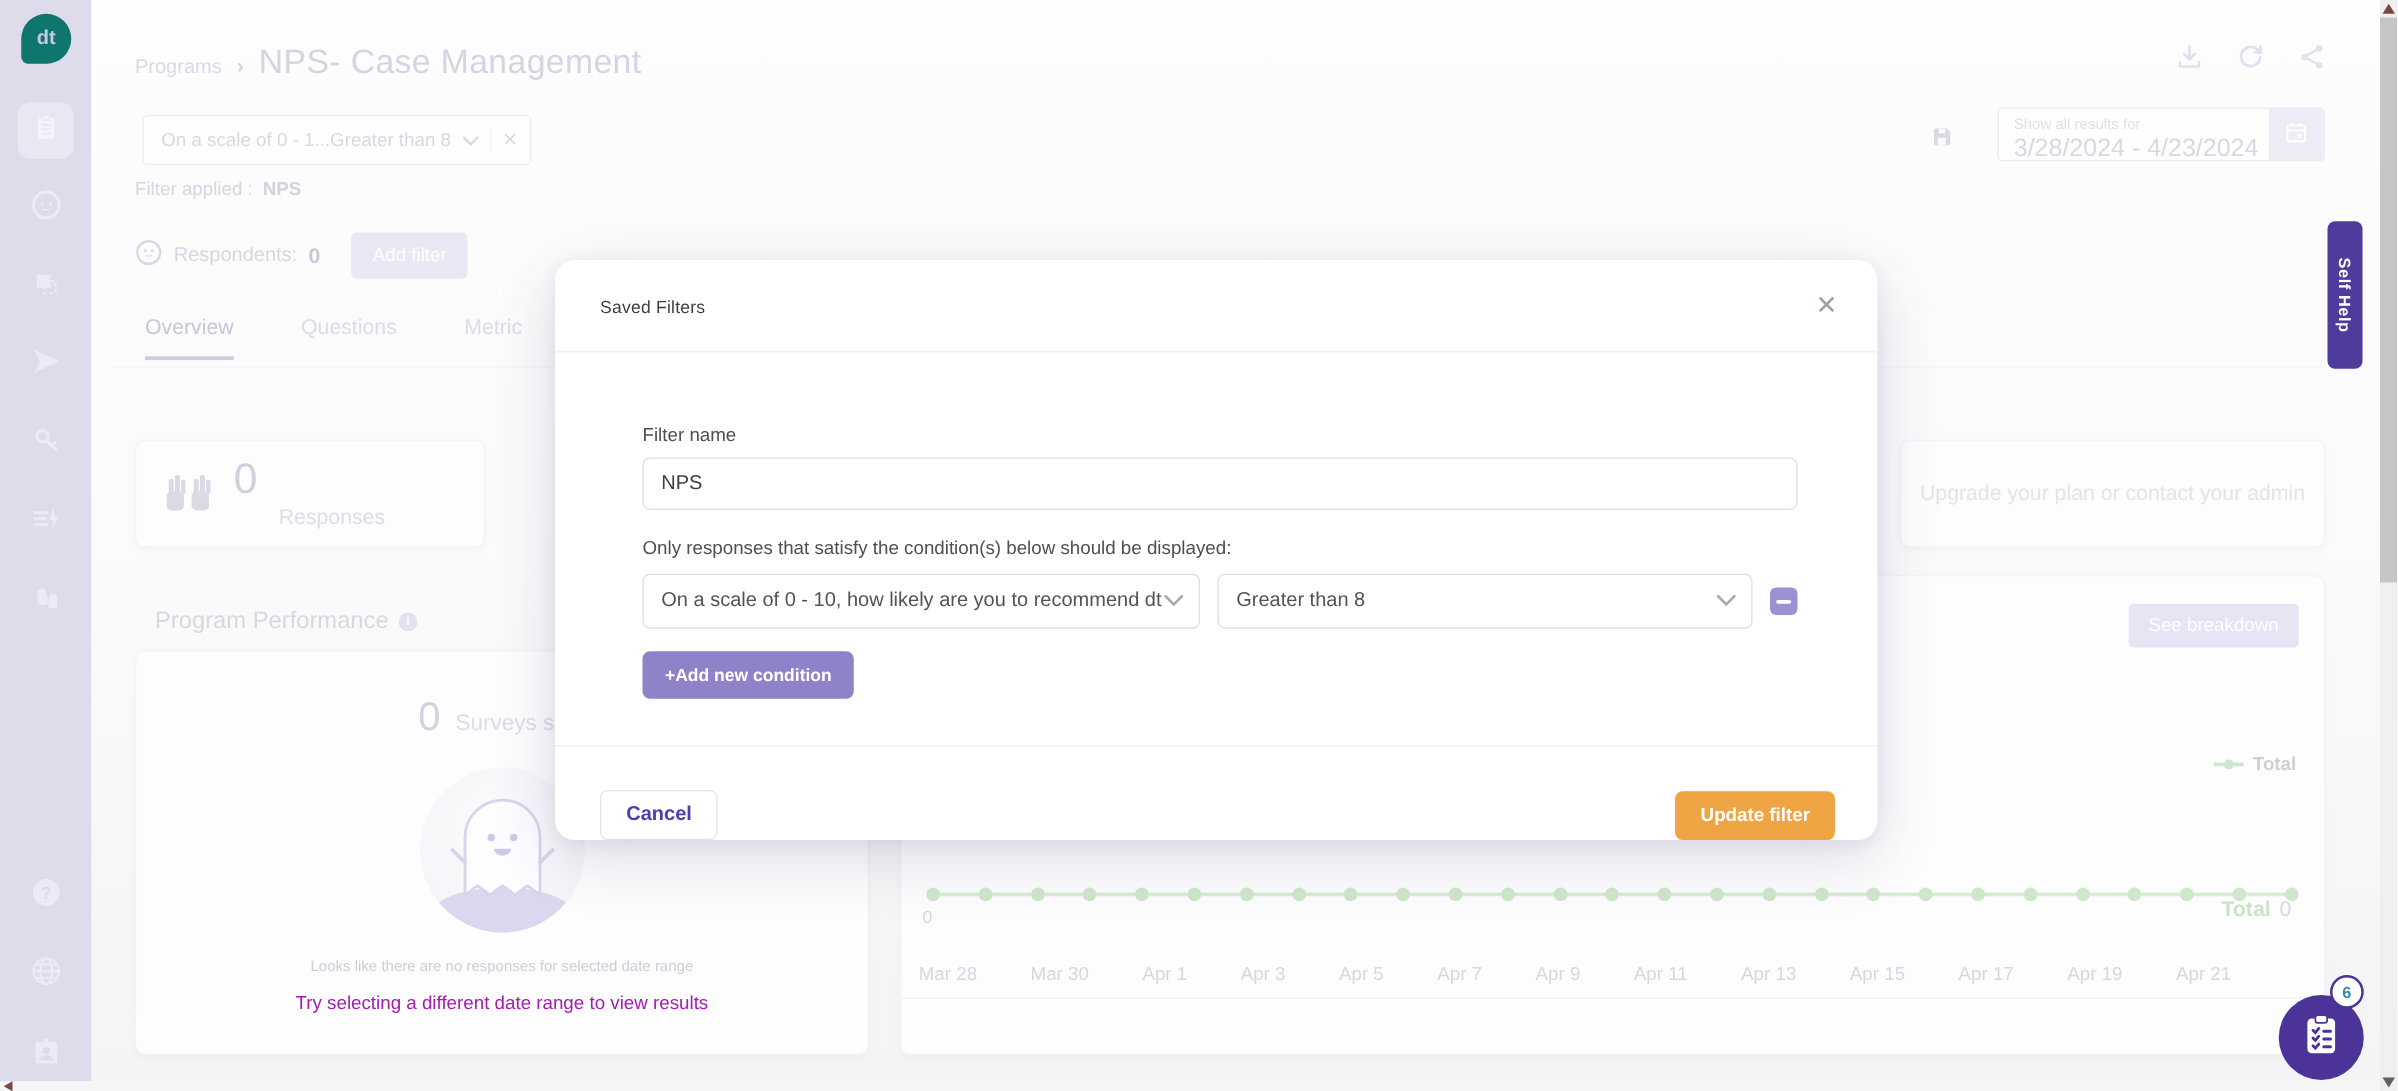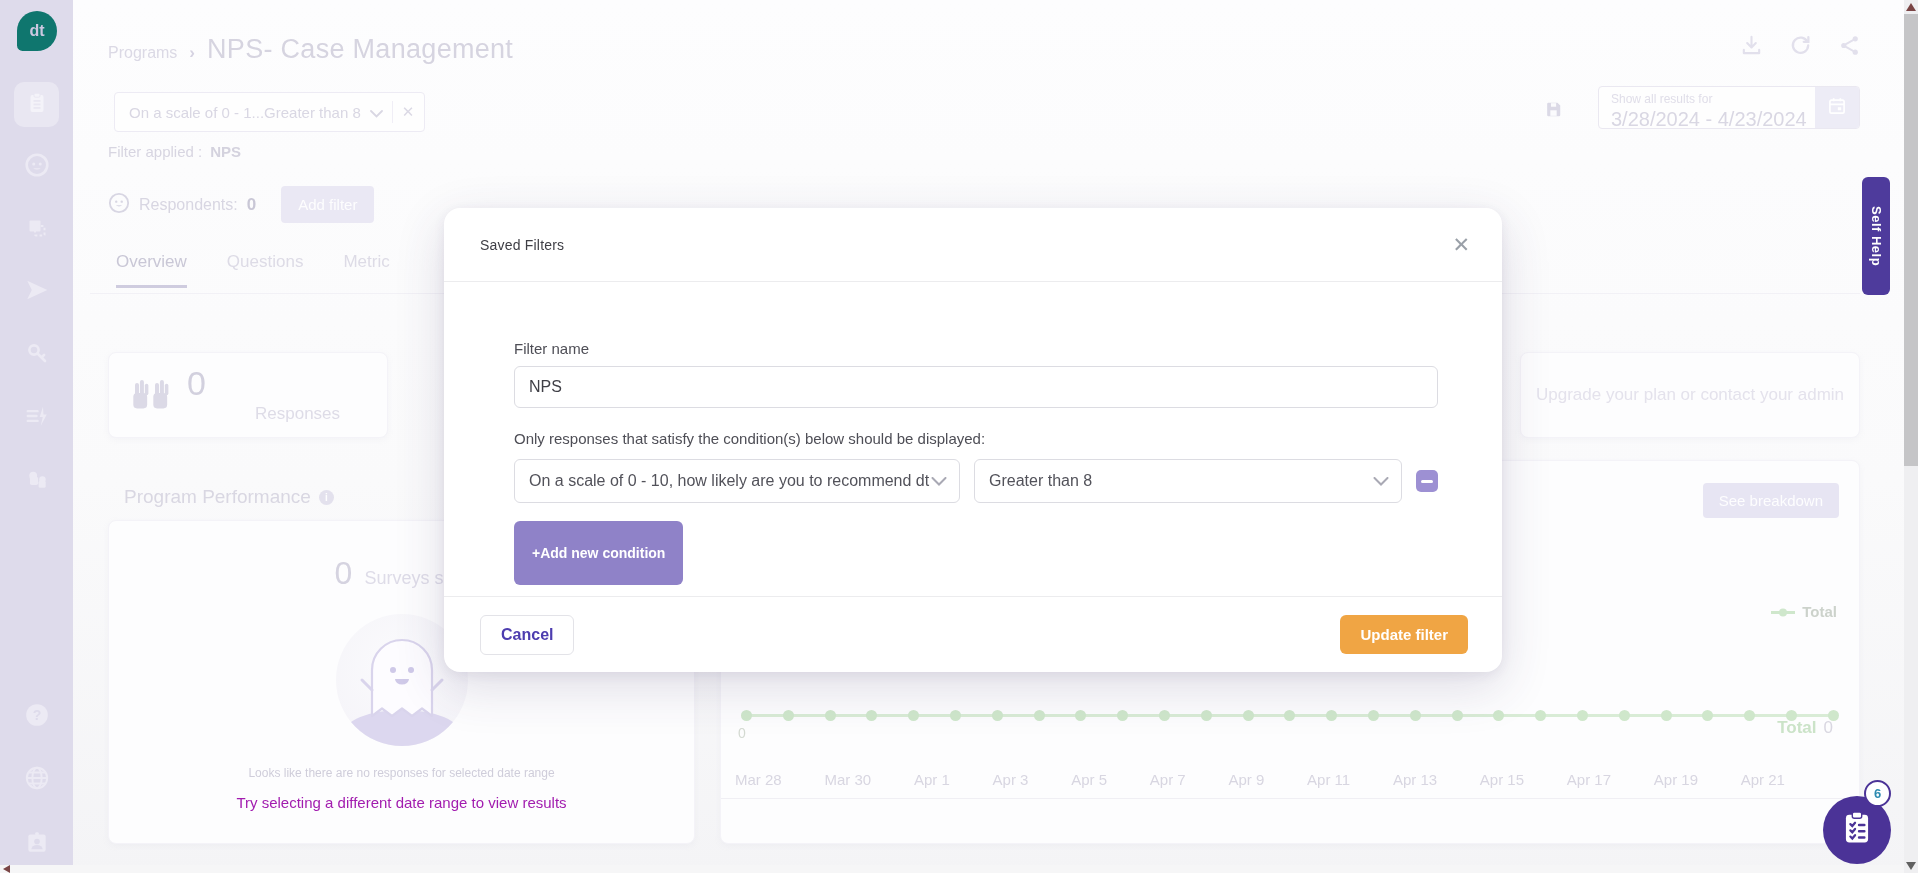--- a/index.html
+++ b/index.html
@@ -31,42 +31,42 @@
 
   .filter-applied { position:absolute; left:108px; top:143px; font-size:15px; color:#d7d5e1; z-index:1; }
   .filter-applied b { font-weight:bold; color:#d4d2de; margin-left:8px; }
 
   .resp-row { position:absolute; left:108px; top:186px; display:flex; align-items:center; gap:9px; z-index:1; }
   .resp-label { font-size:16px; color:#d8d6e2; }
   .resp-count { font-size:17px; font-weight:bold; color:#c9c7d6; }
   .add-filter-btn { margin-left:16px; background:#eae8f4; color:#fdfdfe; font-size:15px; font-weight:500;
           padding:10px 17px; border-radius:4px; border:none; }
 
-  .tabs { position:absolute; left:116px; top:252px; display:flex; gap:40px; z-index:1; }
+  .tabs { position:absolute; left:116px; top:252px; display:flex; gap:54px; z-index:1; }
   .tab { font-size:17px; color:#dddbe6; padding-bottom:13px; }
   .tab.active { color:#c9c7d6; border-bottom:3px solid #cfccdf; }
   .tabs-line { position:absolute; left:90px; top:293px; width:1770px; height:1px; background:#f2f1f6; }
 
   .top-icons { position:absolute; left:1740px; top:34px; display:flex; gap:26px; z-index:1; }
   .save-icon-wrap { position:absolute; left:1544px; top:100px; z-index:1; }
 
   .date-box { position:absolute; left:1598px; top:86px; width:262px; height:43px; border:1px solid #eae8f1;
           border-radius:4px; background:#fefefe; display:flex; overflow:hidden; z-index:1; }
   .date-text { flex:1; padding:5px 0 0 12px; line-height:1.25; }
   .date-l1 { font-size:12px; color:#e0dee9; }
   .date-l2 { font-size:20px; color:#d9d7e3; }
   .cal-btn { width:44px; background:#edecf6; display:flex; align-items:center; justify-content:center; border:none; }
 
   
   .card { position:absolute; background:#fdfdfe; border:1px solid #f4f3f8; border-radius:8px;
           box-shadow:0 2px 6px rgba(160,160,185,.08); }
   .card-responses { left:108px; top:352px; width:280px; height:86px; display:flex; align-items:center;
           padding-left:22px; gap:16px; }
   .resp-nums .big0 { font-size:34px; color:#d2d0de; font-weight:500; line-height:1.05; }
-  .resp-nums .lab  { font-size:17px; color:#dedce7; margin-left:68px; margin-top:2px; }
+  .resp-nums .lab  { font-size:17px; color:#dedce7; margin-left:36px; margin-top:2px; }
   .card-upgrade { left:1520px; top:352px; width:340px; height:86px; display:flex; align-items:center;
           justify-content:center; font-size:17px; color:#e4e2ec; text-align:center; padding:0 10px; }
 
   
   .perf-title-row { position:absolute; left:124px; top:486px; display:flex; align-items:center; gap:8px; z-index:1; }
   .perf-title { font-size:19px; color:#d9d7e2; }
   .info-dot { width:15px; height:15px; border-radius:50%; background:#e3e1ed; color:#fdfdfe; font-size:10px;
           font-weight:bold; display:flex; align-items:center; justify-content:center; }
 
   .card-empty { left:108px; top:520px; width:587px; height:324px; text-align:center; }
@@ -136,23 +136,23 @@
   .instruction { margin-top:22px; font-size:15px; color:#4e4e56; }
   .cond-row { margin-top:12px; display:flex; align-items:center; gap:14px; }
   .dropdown { height:44px; border:1px solid #dcdce2; border-radius:6px; display:flex; align-items:center;
           justify-content:space-between; padding:0 12px 0 14px; font-size:16px; color:#52525a; background:#fff; }
   .dd-q { width:446px; } .dd-op { width:432px; }
   .dd-text { white-space:nowrap; overflow:hidden; }
   .minus-btn { width:22px; height:22px; background:#9d90d3; border-radius:5px; border:none; position:relative; flex:none; }
   .minus-btn::after { content:""; position:absolute; left:5px; top:9.5px; width:12px; height:3px;
           background:#fff; border-radius:1.5px; }
   .add-cond-btn { margin-top:18px; display:inline-block; background:var(--modal-button-purple,#8f82c8);
-          color:#fff; font-size:14px; font-weight:bold; padding:24px 18px; border-radius:6px; border:none; }
+          color:#fff; font-size:14px; font-weight:bold; padding:11px 18px; border-radius:6px; border:none; }
   .modal-footer { position:absolute; left:0; right:0; bottom:0; height:76px; border-top:1px solid #ececee;
-          display:flex; align-items:center; justify-content:space-between; padding:0 34px 0 36px; }
+          display:flex; align-items:flex-end; justify-content:space-between; padding:0 34px 0 36px; }
   .cancel-btn { background:#fff; border:1px solid #e3e3e8; border-radius:6px; padding:10px 20px;
           font-size:16px; font-weight:bold; color:#4d3daf; }
   .update-btn { background:var(--update-button-orange,#f0a544); border:none; border-radius:6px;
           padding:11px 20px; font-size:15px; font-weight:bold; color:#fff; }
 </style>
 </head>
 <body>
 
 <div class="screen">
 

